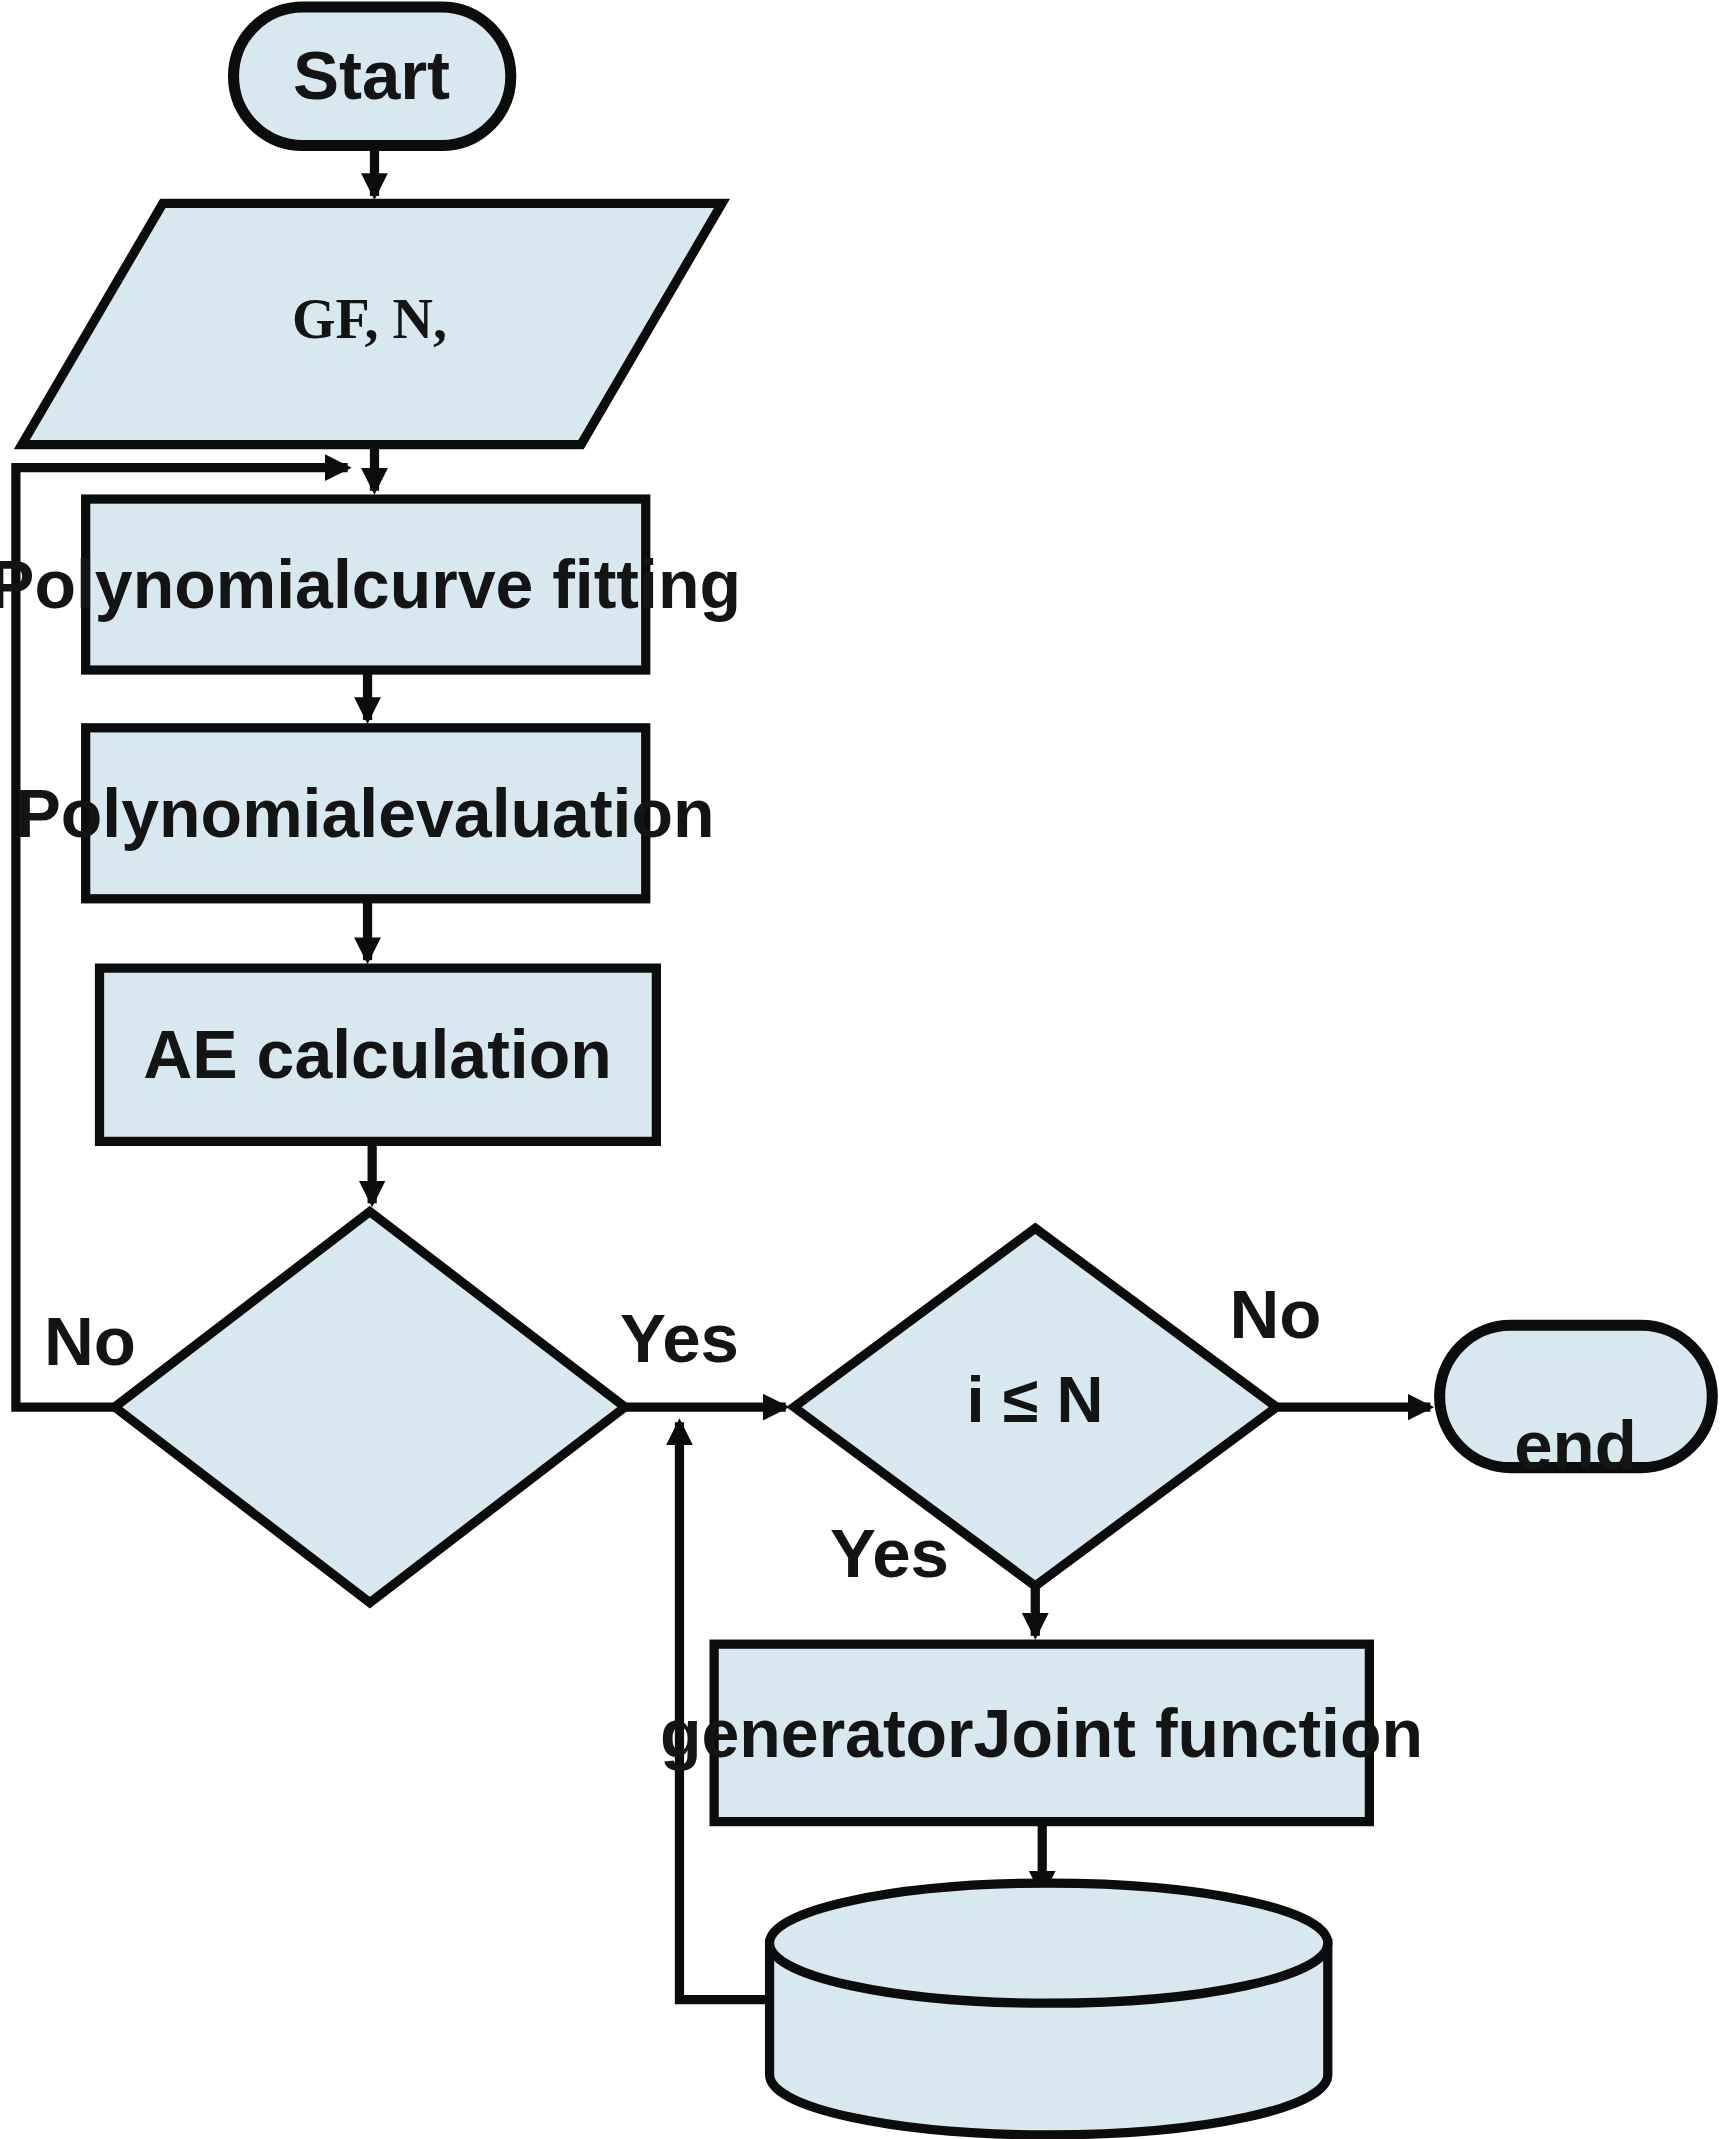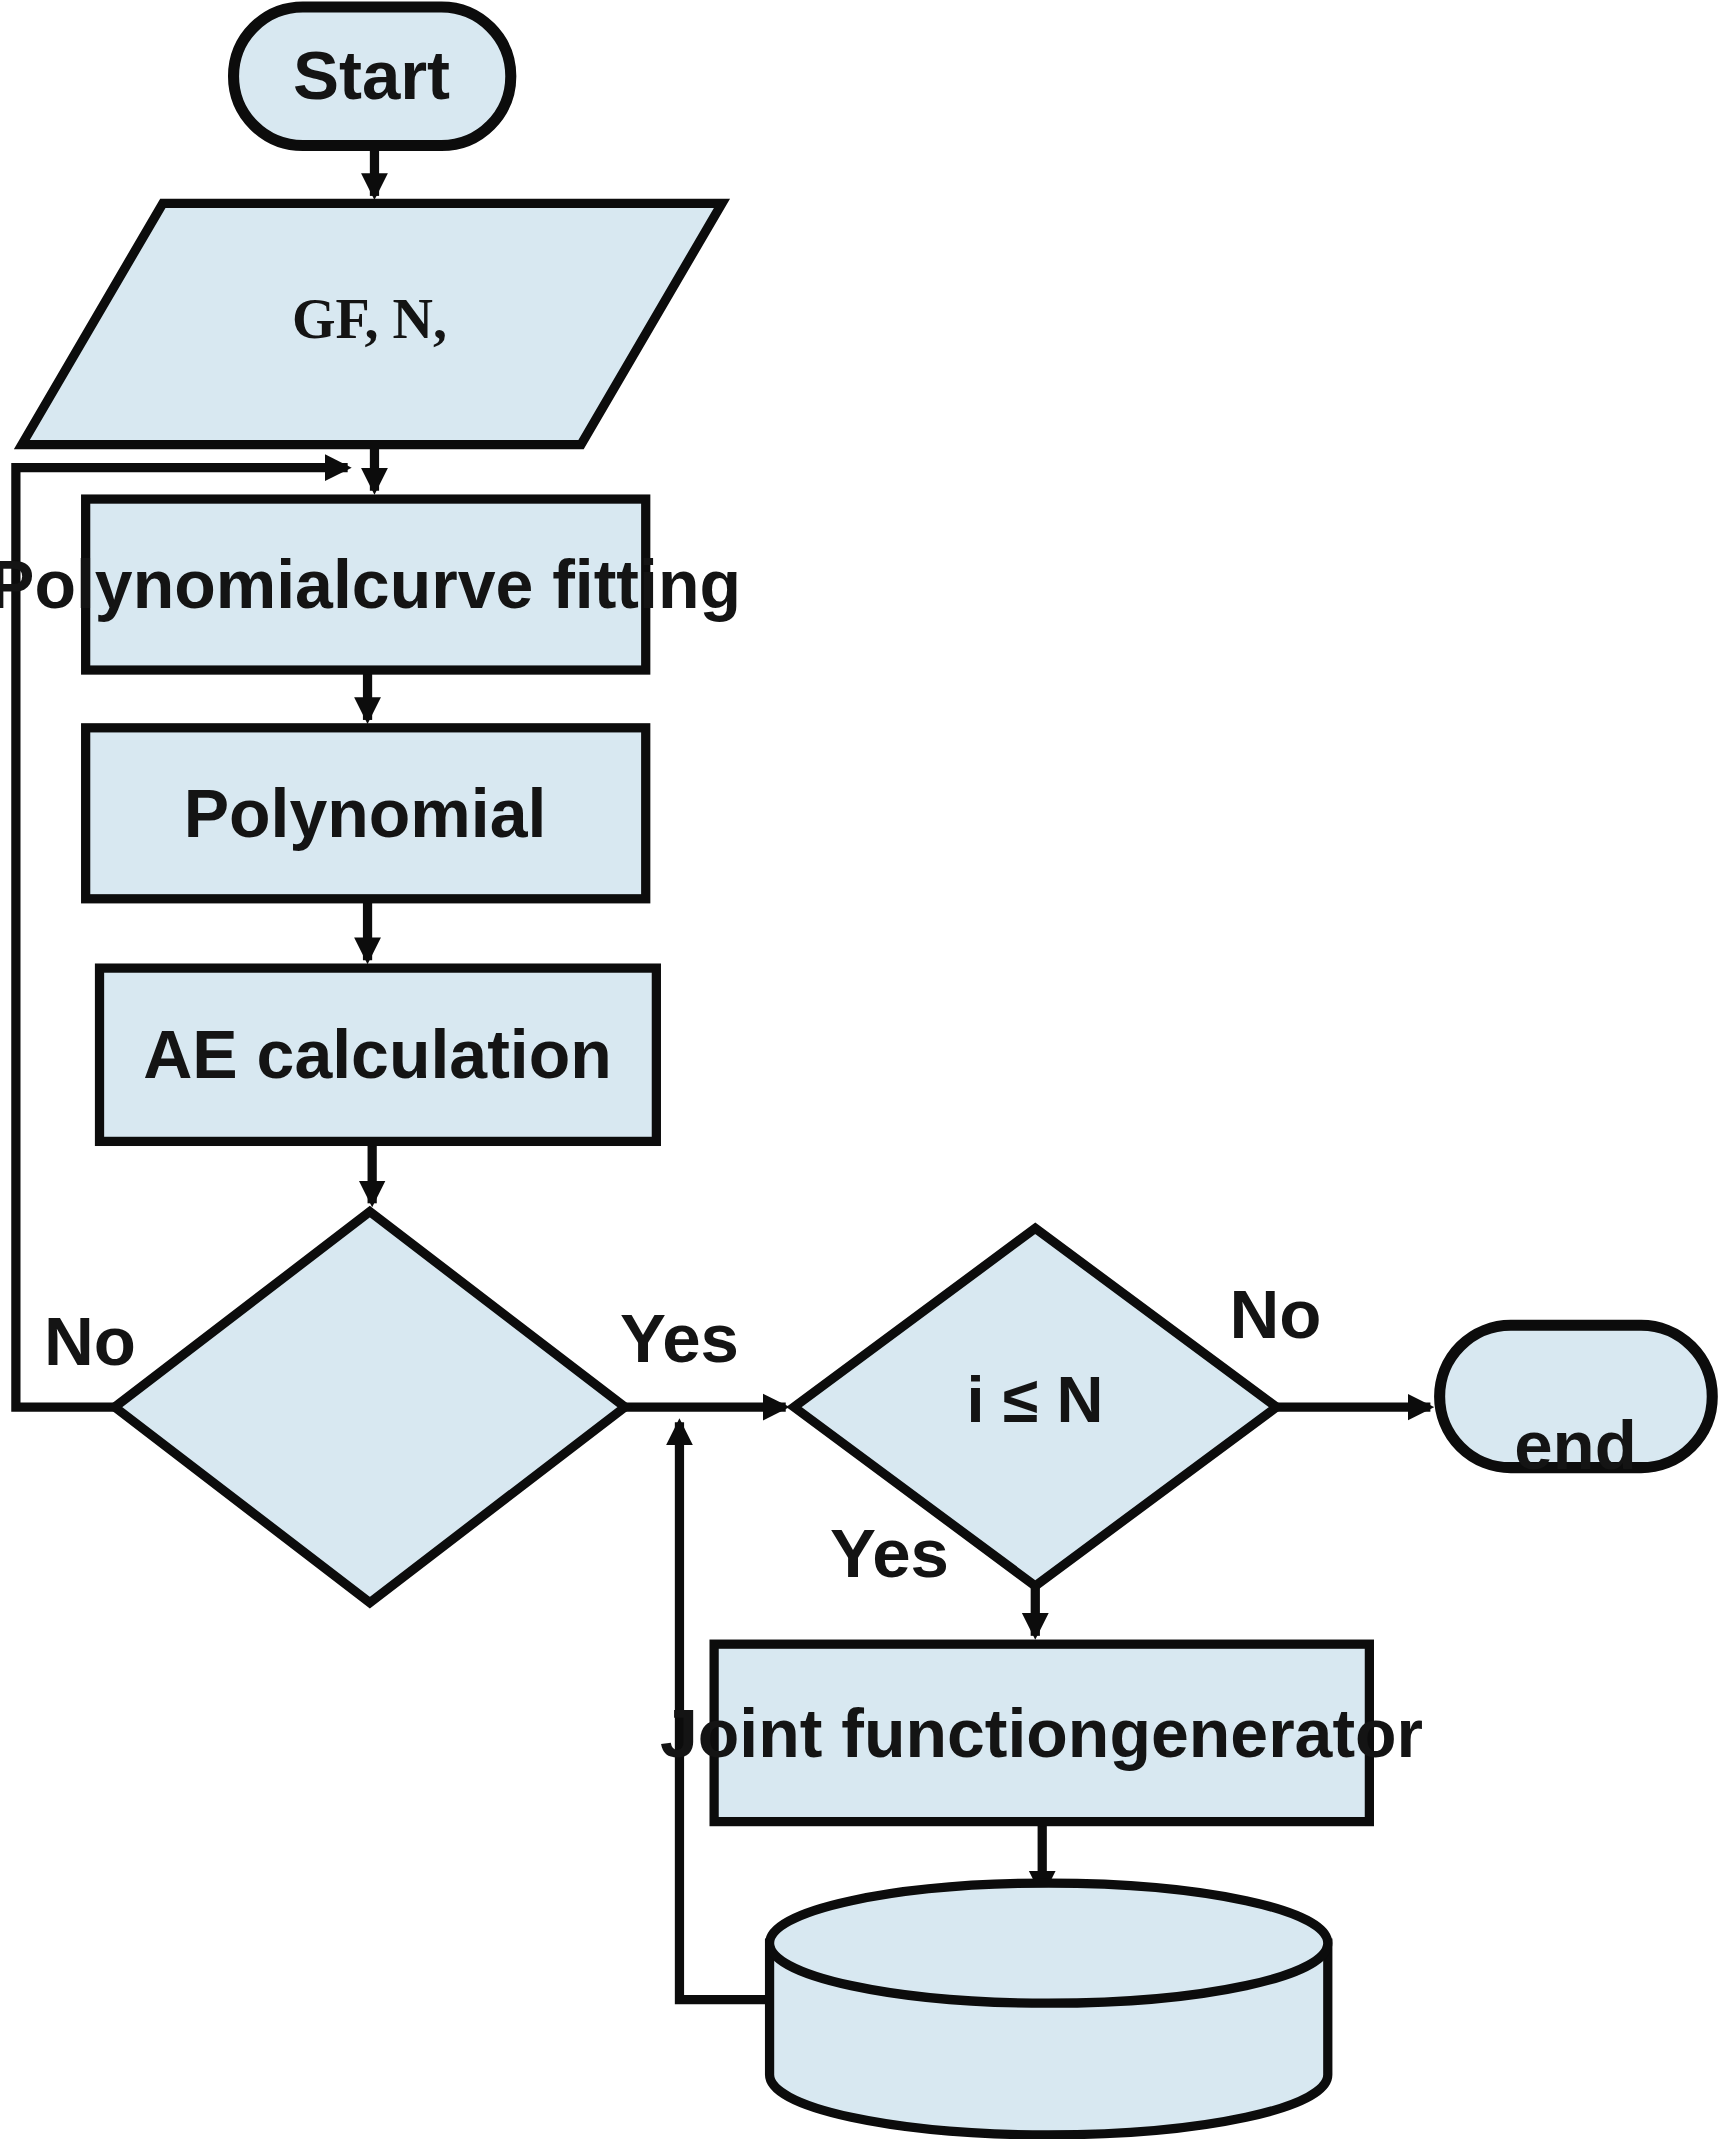--- a/index.html
+++ b/index.html
@@ -83,37 +83,38 @@
     <div class="serif">GF, N,</div>
   </div>
 
   <div class="lbl col fs-node" style="left:85px;top:499px;width:560px;height:171px;">
     <div class="node-line">Polynomial</div>
     <div class="node-line">curve fitting</div>
   </div>
 
   <div class="lbl col fs-node" style="left:85px;top:728px;width:560px;height:171px;">
     <div class="node-line">Polynomial</div>
+    <div class="node-line">evaluation</div>
   </div>
 
   <div class="lbl fs-node" style="left:99px;top:968px;width:557px;height:173px;">AE calculation</div>
 
 
   <div class="lbl fs-edge" style="left:25.4px;top:1308px;width:129px;height:69px;">No</div>
 
   <div class="lbl fs-edge" style="left:610px;top:1305px;width:139px;height:69px;">Yes</div>
 
   <div class="lbl fs-d2" style="left:794px;top:1228px;width:482px;height:344px;">i ≤ N</div>
 
   <div class="lbl fs-edge" style="left:1206px;top:1281px;width:139px;height:69px;">No</div>
 
   <div class="lbl fs-edge" style="left:820px;top:1520px;width:139px;height:69px;">Yes</div>
 
   <div class="lbl fs-start" style="left:1439px;top:1375px;width:273px;height:142px;">end</div>
 
   <div class="lbl col fs-node" style="left:714px;top:1644px;width:655px;height:177px;">
+    <div class="node-line-joint">generator</div>
     <div class="node-line-joint">Joint function</div>
-    <div class="node-line-joint">generator</div>
   </div>
 
 
 </div>
 
 
 </body></html>

